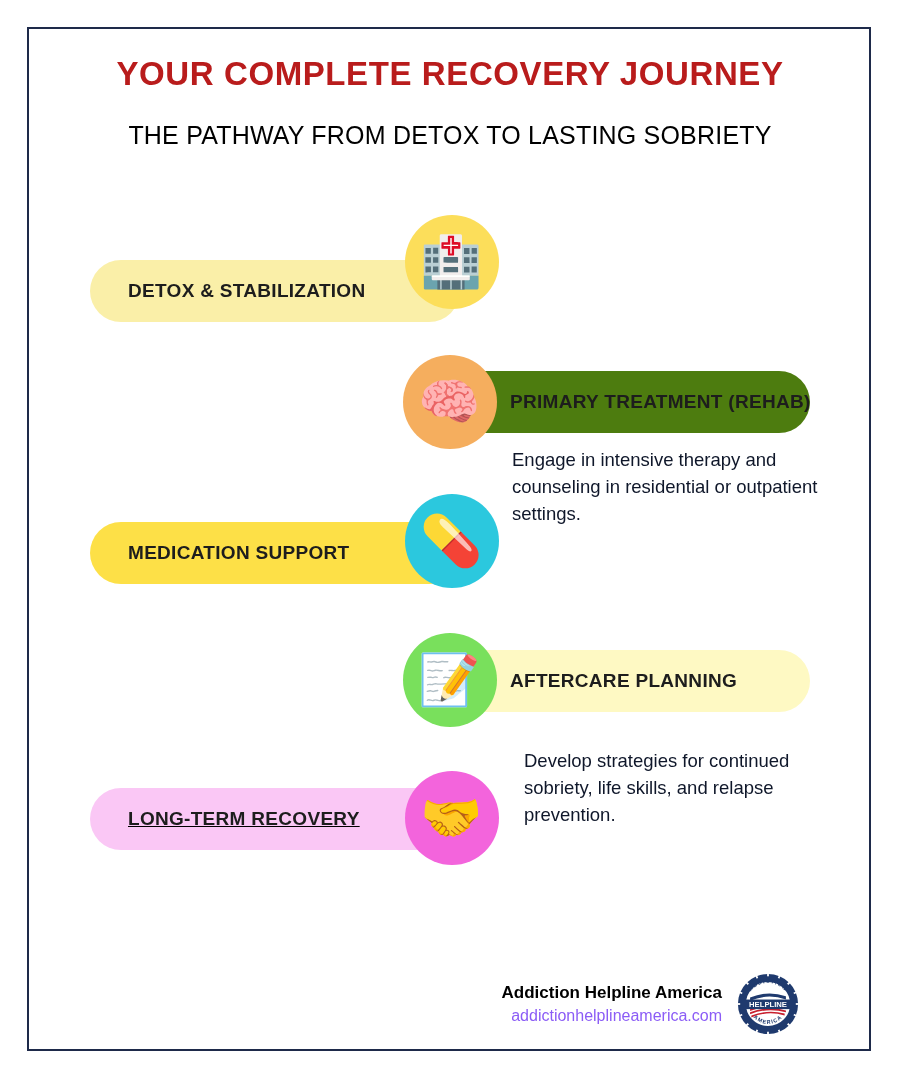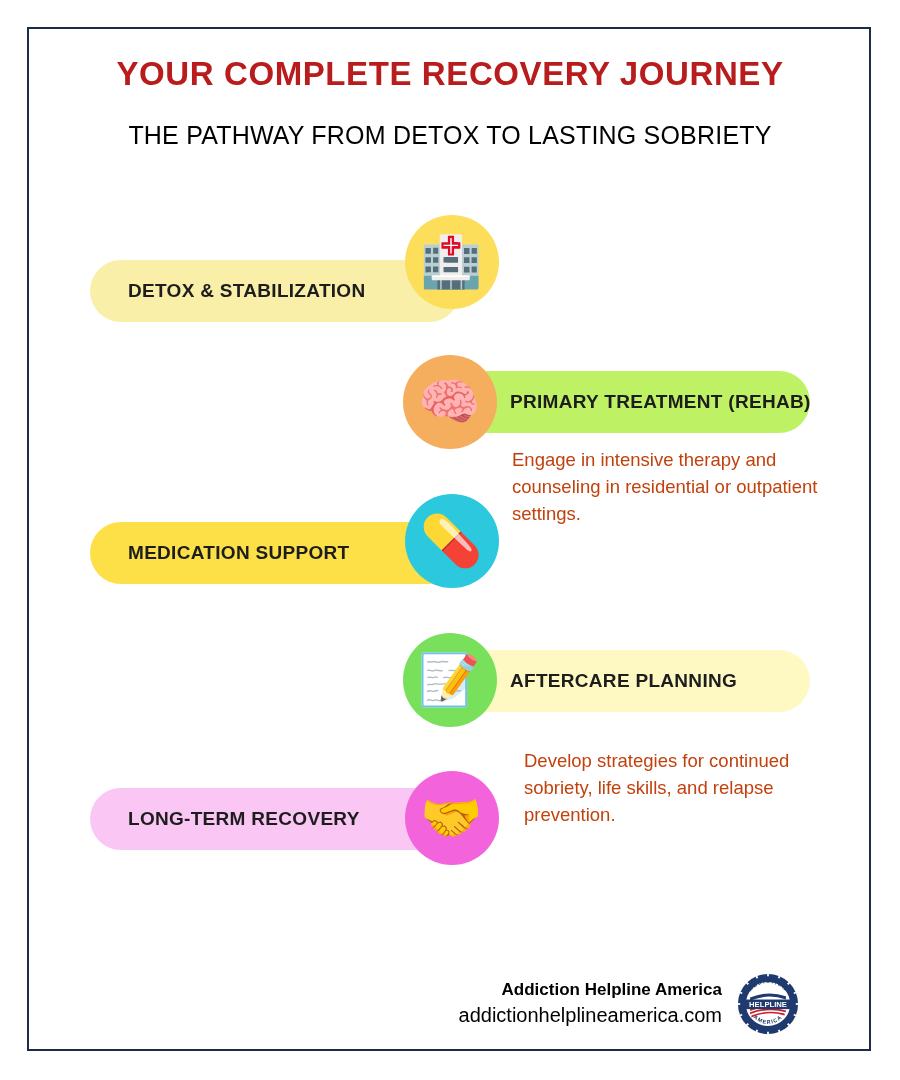--- a/index.html
+++ b/index.html
@@ -100,21 +100,21 @@
   .circle-emoji {
     font-size: 50px;
     line-height: 1;
     user-select: none;
   }
 
   .desc {
     position: absolute;
     font-size: 18.5px;
     line-height: 1.45;
-    color: #c2410c;
+    color: #0f172a;
     font-weight: 400;
   }
 
   
   .step.left .pill       { left: 90px; }
   .step.left .pill-label { margin-left: 38px; }
   .step.left .circle     { left: 405px; }
 
   
   .step.right .circle     { left: 403px; }
@@ -135,23 +135,23 @@
     text-align: right;
   }
   .brand {
     font-size: 17px;
     font-weight: 700;
     color: #000000;
     line-height: 1.35;
     white-space: nowrap;
   }
   .site {
-    font-size: 20px;
+    font-size: 16px;
     font-weight: 400;
-    color: #000000;
+    color: #8b5cf6;
     line-height: 1.35;
     white-space: nowrap;
   }
   .logo {
     width: 64px;
     height: 64px;
     flex: 0 0 64px;
   }
 </style>
 </head>
@@ -172,21 +172,21 @@
       <div class="pill" style="top: 232px; width: 370px; background-color: rgb(250, 239, 168); margin-top: 28px;">
         <span class="pill-label">DETOX &amp; STABILIZATION</span>
       </div>
       <div class="circle" style="top: 215px; background-color: rgb(252, 222, 90);">
         <span class="circle-emoji">🏥</span>
       </div>
 
     </div>
 
     <div class="step right">
-      <div class="pill" style="top: 371px; width: 362px; background-color: #bef264;">
+      <div class="pill" style="top: 371px; width: 362px; background-color: #4d7c0f;">
         <span class="pill-label">PRIMARY TREATMENT (REHAB)</span>
       </div>
       <div class="circle" style="top: 355px; background-color: rgb(245, 174, 94);">
         <span class="circle-emoji">🧠</span>
       </div>
       <div class="desc" style="top:447px;">Engage in intensive therapy and counseling in residential or outpatient settings.</div>
     </div>
 
     <div class="step left">
       <div class="pill" style="top: 522px; width: 370px; background-color: #fde047;">
@@ -202,21 +202,21 @@
       <div class="pill" style="top: 650px; width: 362px; background-color: #fef9c3;">
         <span class="pill-label">AFTERCARE PLANNING</span>
       </div>
       <div class="circle" style="top: 633px; background-color: rgb(121, 224, 92);">
         <span class="circle-emoji">📝</span>
       </div>
       <div class="desc" style="top:748px;margin-left:12px;">Develop strategies for continued sobriety, life skills, and relapse prevention.</div>
     </div>
 
     <div class="step left">
-      <div class="pill" style="top: 788px; width: 370px; background-color: rgb(250, 199, 245);">
+      <div class="pill" style="top: 788px; width: 370px; background-color: rgb(250, 199, 245); text-decoration: underline;">
         <span class="pill-label">LONG-TERM RECOVERY</span>
       </div>
       <div class="circle" style="top: 771px; background-color: rgb(243, 100, 220);">
         <span class="circle-emoji">🤝</span>
       </div>
 
     </div>
 
   </div>
 

